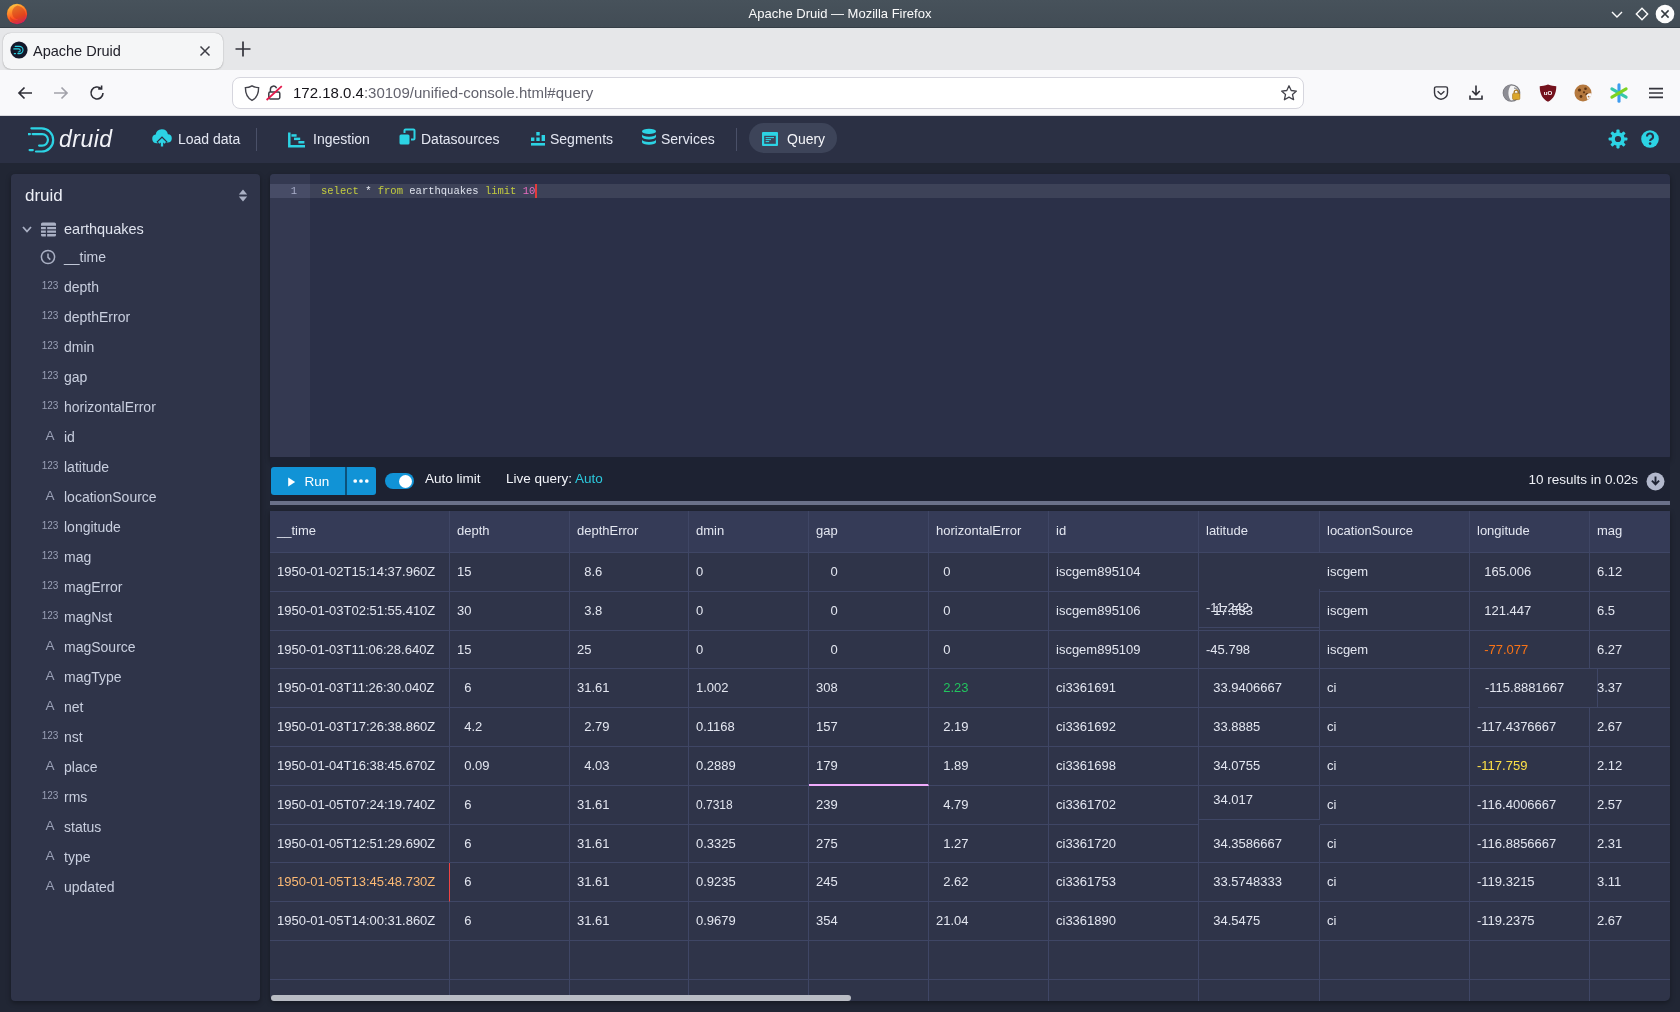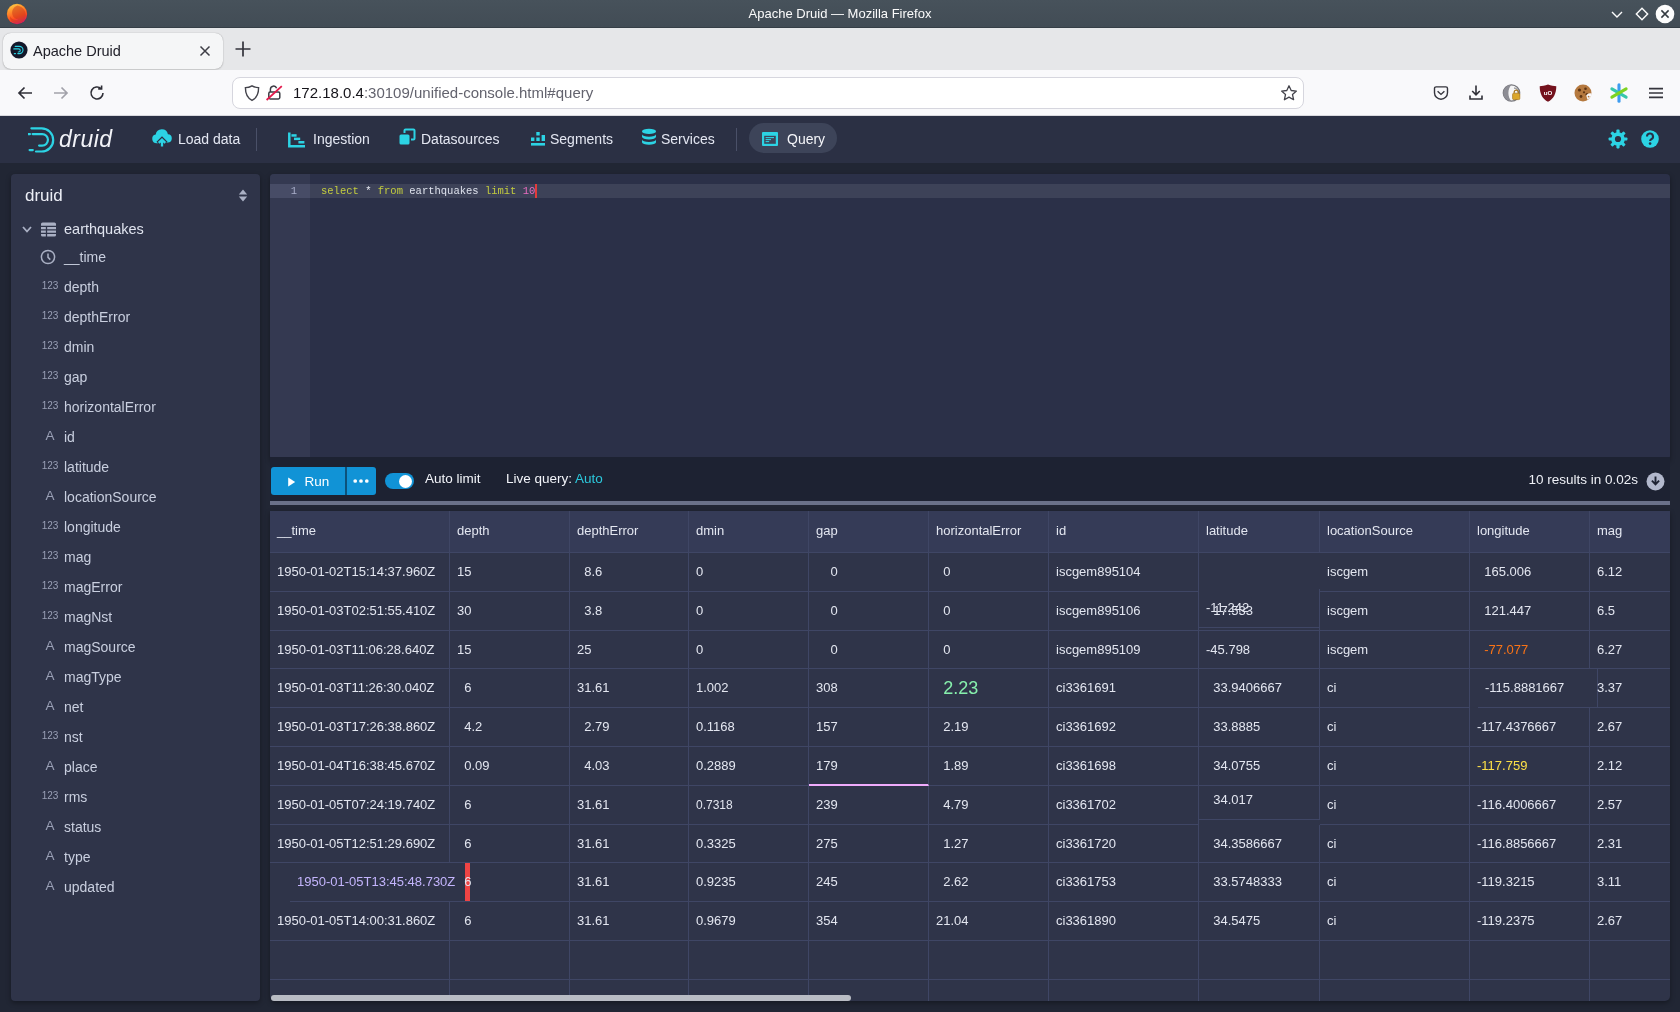--- a/index.html
+++ b/index.html
@@ -339,21 +339,21 @@
     <div class="abs" style="left:779px;top:119.6px;width:150px;height:38.8px;border-right:1px solid #3f4665;border-bottom:1px solid #3f4665;line-height:38.8px;padding-left:7px;font-size:13px;color:#e3e6f0;white-space:nowrap;overflow:hidden;">iscgem895109</div>
     <div class="abs" style="left:929px;top:119.6px;width:121px;height:38.8px;border-right:1px solid #3f4665;border-bottom:1px solid #3f4665;line-height:38.8px;padding-left:7.0px;font-size:13px;color:#e3e6f0;white-space:nowrap;overflow:hidden;">-45.798</div>
     <div class="abs" style="left:1050px;top:119.6px;width:150px;height:38.8px;border-right:1px solid #3f4665;border-bottom:1px solid #3f4665;line-height:38.8px;padding-left:7px;font-size:13px;color:#e3e6f0;white-space:nowrap;overflow:hidden;">iscgem</div>
     <div class="abs" style="left:1200px;top:119.6px;width:120px;height:38.8px;border-right:1px solid #3f4665;border-bottom:1px solid #3f4665;line-height:38.8px;padding-left:14.2px;font-size:13px;color:#f97316;white-space:nowrap;overflow:hidden;">-77.077</div>
     <div class="abs" style="left:1320px;top:119.6px;width:120px;height:38.8px;border-right:1px solid #3f4665;border-bottom:1px solid #3f4665;line-height:38.8px;padding-left:7.0px;font-size:13px;color:#e3e6f0;white-space:nowrap;overflow:hidden;">6.27</div>
     <div class="abs" style="left:0px;top:158.39999999999998px;width:180px;height:38.8px;border-right:1px solid #3f4665;border-bottom:1px solid #3f4665;line-height:38.8px;padding-left:7px;font-size:13px;color:#e3e6f0;white-space:nowrap;overflow:hidden;">1950-01-03T11:26:30.040Z</div>
     <div class="abs" style="left:180px;top:158.39999999999998px;width:120px;height:38.8px;border-right:1px solid #3f4665;border-bottom:1px solid #3f4665;line-height:38.8px;padding-left:14.2px;font-size:13px;color:#e3e6f0;white-space:nowrap;overflow:hidden;">6</div>
     <div class="abs" style="left:300px;top:158.39999999999998px;width:119px;height:38.8px;border-right:1px solid #3f4665;border-bottom:1px solid #3f4665;line-height:38.8px;padding-left:7.0px;font-size:13px;color:#e3e6f0;white-space:nowrap;overflow:hidden;">31.61</div>
     <div class="abs" style="left:419px;top:158.39999999999998px;width:120px;height:38.8px;border-right:1px solid #3f4665;border-bottom:1px solid #3f4665;line-height:38.8px;padding-left:7.0px;font-size:13px;color:#e3e6f0;white-space:nowrap;overflow:hidden;">1.002</div>
     <div class="abs" style="left:539px;top:158.39999999999998px;width:120px;height:38.8px;border-right:1px solid #3f4665;border-bottom:1px solid #3f4665;line-height:38.8px;padding-left:7.0px;font-size:13px;color:#e3e6f0;white-space:nowrap;overflow:hidden;">308</div>
-    <div class="abs" style="left:659px;top:158.39999999999998px;width:120px;height:38.8px;border-right:1px solid #3f4665;border-bottom:1px solid #3f4665;line-height:38.8px;padding-left:14.2px;font-size:18px;color:#86efac;white-space:nowrap;overflow:hidden;">2.23</div>
+    <div class="abs" style="left:659px;top:158.39999999999998px;width:120px;height:38.8px;border-right:1px solid #3f4665;border-bottom:1px solid #3f4665;line-height:38.8px;padding-left:14.2px;font-size:13px;color:#22c55e;white-space:nowrap;overflow:hidden;">2.23</div>
     <div class="abs" style="left:779px;top:158.39999999999998px;width:150px;height:38.8px;border-right:1px solid #3f4665;border-bottom:1px solid #3f4665;line-height:38.8px;padding-left:7px;font-size:13px;color:#e3e6f0;white-space:nowrap;overflow:hidden;">ci3361691</div>
     <div class="abs" style="left:929px;top:158.39999999999998px;width:121px;height:38.8px;border-right:1px solid #3f4665;border-bottom:1px solid #3f4665;line-height:38.8px;padding-left:14.2px;font-size:13px;color:#e3e6f0;white-space:nowrap;overflow:hidden;">33.9406667</div>
     <div class="abs" style="left:1050px;top:158.39999999999998px;width:150px;height:38.8px;border-right:1px solid #3f4665;border-bottom:1px solid #3f4665;line-height:38.8px;padding-left:7px;font-size:13px;color:#e3e6f0;white-space:nowrap;overflow:hidden;">ci</div>
     <div class="abs" style="left:1200px;top:158.39999999999998px;width:120px;height:38.8px;border-right:1px solid #3f4665;border-bottom:1px solid #3f4665;line-height:38.8px;padding-left:7.0px;font-size:13px;color:#e3e6f0;white-space:nowrap;overflow:hidden;margin-left:8px;">-115.8881667</div>
     <div class="abs" style="left:1320px;top:158.39999999999998px;width:120px;height:38.8px;border-right:1px solid #3f4665;border-bottom:1px solid #3f4665;line-height:38.8px;padding-left:7.0px;font-size:13px;color:#e3e6f0;white-space:nowrap;overflow:hidden;">3.37</div>
     <div class="abs" style="left:0px;top:197.2px;width:180px;height:38.8px;border-right:1px solid #3f4665;border-bottom:1px solid #3f4665;line-height:38.8px;padding-left:7px;font-size:13px;color:#e3e6f0;white-space:nowrap;overflow:hidden;">1950-01-03T17:26:38.860Z</div>
     <div class="abs" style="left:180px;top:197.2px;width:120px;height:38.8px;border-right:1px solid #3f4665;border-bottom:1px solid #3f4665;line-height:38.8px;padding-left:14.2px;font-size:13px;color:#e3e6f0;white-space:nowrap;overflow:hidden;">4.2</div>
     <div class="abs" style="left:300px;top:197.2px;width:119px;height:38.8px;border-right:1px solid #3f4665;border-bottom:1px solid #3f4665;line-height:38.8px;padding-left:14.2px;font-size:13px;color:#e3e6f0;white-space:nowrap;overflow:hidden;">2.79</div>
     <div class="abs" style="left:419px;top:197.2px;width:120px;height:38.8px;border-right:1px solid #3f4665;border-bottom:1px solid #3f4665;line-height:38.8px;padding-left:7.0px;font-size:13px;color:#e3e6f0;white-space:nowrap;overflow:hidden;">0.1168</div>
     <div class="abs" style="left:539px;top:197.2px;width:120px;height:38.8px;border-right:1px solid #3f4665;border-bottom:1px solid #3f4665;line-height:38.8px;padding-left:7.0px;font-size:13px;color:#e3e6f0;white-space:nowrap;overflow:hidden;">157</div>
@@ -389,21 +389,21 @@
     <div class="abs" style="left:180px;top:313.59999999999997px;width:120px;height:38.8px;border-right:1px solid #3f4665;border-bottom:1px solid #3f4665;line-height:38.8px;padding-left:14.2px;font-size:13px;color:#e3e6f0;white-space:nowrap;overflow:hidden;">6</div>
     <div class="abs" style="left:300px;top:313.59999999999997px;width:119px;height:38.8px;border-right:1px solid #3f4665;border-bottom:1px solid #3f4665;line-height:38.8px;padding-left:7.0px;font-size:13px;color:#e3e6f0;white-space:nowrap;overflow:hidden;">31.61</div>
     <div class="abs" style="left:419px;top:313.59999999999997px;width:120px;height:38.8px;border-right:1px solid #3f4665;border-bottom:1px solid #3f4665;line-height:38.8px;padding-left:7.0px;font-size:13px;color:#e3e6f0;white-space:nowrap;overflow:hidden;">0.3325</div>
     <div class="abs" style="left:539px;top:313.59999999999997px;width:120px;height:38.8px;border-right:1px solid #3f4665;border-bottom:1px solid #3f4665;line-height:38.8px;padding-left:7.0px;font-size:13px;color:#e3e6f0;white-space:nowrap;overflow:hidden;">275</div>
     <div class="abs" style="left:659px;top:313.59999999999997px;width:120px;height:38.8px;border-right:1px solid #3f4665;border-bottom:1px solid #3f4665;line-height:38.8px;padding-left:14.2px;font-size:13px;color:#e3e6f0;white-space:nowrap;overflow:hidden;">1.27</div>
     <div class="abs" style="left:779px;top:313.59999999999997px;width:150px;height:38.8px;border-right:1px solid #3f4665;border-bottom:1px solid #3f4665;line-height:38.8px;padding-left:7px;font-size:13px;color:#e3e6f0;white-space:nowrap;overflow:hidden;">ci3361720</div>
     <div class="abs" style="left:929px;top:313.59999999999997px;width:121px;height:38.8px;border-right:1px solid #3f4665;border-bottom:1px solid #3f4665;line-height:38.8px;padding-left:14.2px;font-size:13px;color:#e3e6f0;white-space:nowrap;overflow:hidden;">34.3586667</div>
     <div class="abs" style="left:1050px;top:313.59999999999997px;width:150px;height:38.8px;border-right:1px solid #3f4665;border-bottom:1px solid #3f4665;line-height:38.8px;padding-left:7px;font-size:13px;color:#e3e6f0;white-space:nowrap;overflow:hidden;">ci</div>
     <div class="abs" style="left:1200px;top:313.59999999999997px;width:120px;height:38.8px;border-right:1px solid #3f4665;border-bottom:1px solid #3f4665;line-height:38.8px;padding-left:7.0px;font-size:13px;color:#e3e6f0;white-space:nowrap;overflow:hidden;">-116.8856667</div>
     <div class="abs" style="left:1320px;top:313.59999999999997px;width:120px;height:38.8px;border-right:1px solid #3f4665;border-bottom:1px solid #3f4665;line-height:38.8px;padding-left:7.0px;font-size:13px;color:#e3e6f0;white-space:nowrap;overflow:hidden;">2.31</div>
-    <div class="abs" style="left:0px;top:352.4px;width:180px;height:38.8px;border-right:5px solid #ef4444;border-bottom:1px solid #3f4665;line-height:38.8px;padding-left:7px;font-size:13px;color:#c4b5fd;white-space:nowrap;overflow:hidden;margin-left:20px;">1950-01-05T13:45:48.730Z</div>
+    <div class="abs" style="left:0px;top:352.4px;width:180px;height:38.8px;border-right:1px solid #ef4444;border-bottom:1px solid #3f4665;line-height:38.8px;padding-left:7px;font-size:13px;color:#fdba74;white-space:nowrap;overflow:hidden;">1950-01-05T13:45:48.730Z</div>
     <div class="abs" style="left:180px;top:352.4px;width:120px;height:38.8px;border-right:1px solid #3f4665;border-bottom:1px solid #3f4665;line-height:38.8px;padding-left:14.2px;font-size:13px;color:#e3e6f0;white-space:nowrap;overflow:hidden;">6</div>
     <div class="abs" style="left:300px;top:352.4px;width:119px;height:38.8px;border-right:1px solid #3f4665;border-bottom:1px solid #3f4665;line-height:38.8px;padding-left:7.0px;font-size:13px;color:#e3e6f0;white-space:nowrap;overflow:hidden;">31.61</div>
     <div class="abs" style="left:419px;top:352.4px;width:120px;height:38.8px;border-right:1px solid #3f4665;border-bottom:1px solid #3f4665;line-height:38.8px;padding-left:7.0px;font-size:13px;color:#e3e6f0;white-space:nowrap;overflow:hidden;">0.9235</div>
     <div class="abs" style="left:539px;top:352.4px;width:120px;height:38.8px;border-right:1px solid #3f4665;border-bottom:1px solid #3f4665;line-height:38.8px;padding-left:7.0px;font-size:13px;color:#e3e6f0;white-space:nowrap;overflow:hidden;">245</div>
     <div class="abs" style="left:659px;top:352.4px;width:120px;height:38.8px;border-right:1px solid #3f4665;border-bottom:1px solid #3f4665;line-height:38.8px;padding-left:14.2px;font-size:13px;color:#e3e6f0;white-space:nowrap;overflow:hidden;">2.62</div>
     <div class="abs" style="left:779px;top:352.4px;width:150px;height:38.8px;border-right:1px solid #3f4665;border-bottom:1px solid #3f4665;line-height:38.8px;padding-left:7px;font-size:13px;color:#e3e6f0;white-space:nowrap;overflow:hidden;">ci3361753</div>
     <div class="abs" style="left:929px;top:352.4px;width:121px;height:38.8px;border-right:1px solid #3f4665;border-bottom:1px solid #3f4665;line-height:38.8px;padding-left:14.2px;font-size:13px;color:#e3e6f0;white-space:nowrap;overflow:hidden;">33.5748333</div>
     <div class="abs" style="left:1050px;top:352.4px;width:150px;height:38.8px;border-right:1px solid #3f4665;border-bottom:1px solid #3f4665;line-height:38.8px;padding-left:7px;font-size:13px;color:#e3e6f0;white-space:nowrap;overflow:hidden;">ci</div>
     <div class="abs" style="left:1200px;top:352.4px;width:120px;height:38.8px;border-right:1px solid #3f4665;border-bottom:1px solid #3f4665;line-height:38.8px;padding-left:7.0px;font-size:13px;color:#e3e6f0;white-space:nowrap;overflow:hidden;">-119.3215</div>
     <div class="abs" style="left:1320px;top:352.4px;width:120px;height:38.8px;border-right:1px solid #3f4665;border-bottom:1px solid #3f4665;line-height:38.8px;padding-left:7.0px;font-size:13px;color:#e3e6f0;white-space:nowrap;overflow:hidden;">3.11</div>

